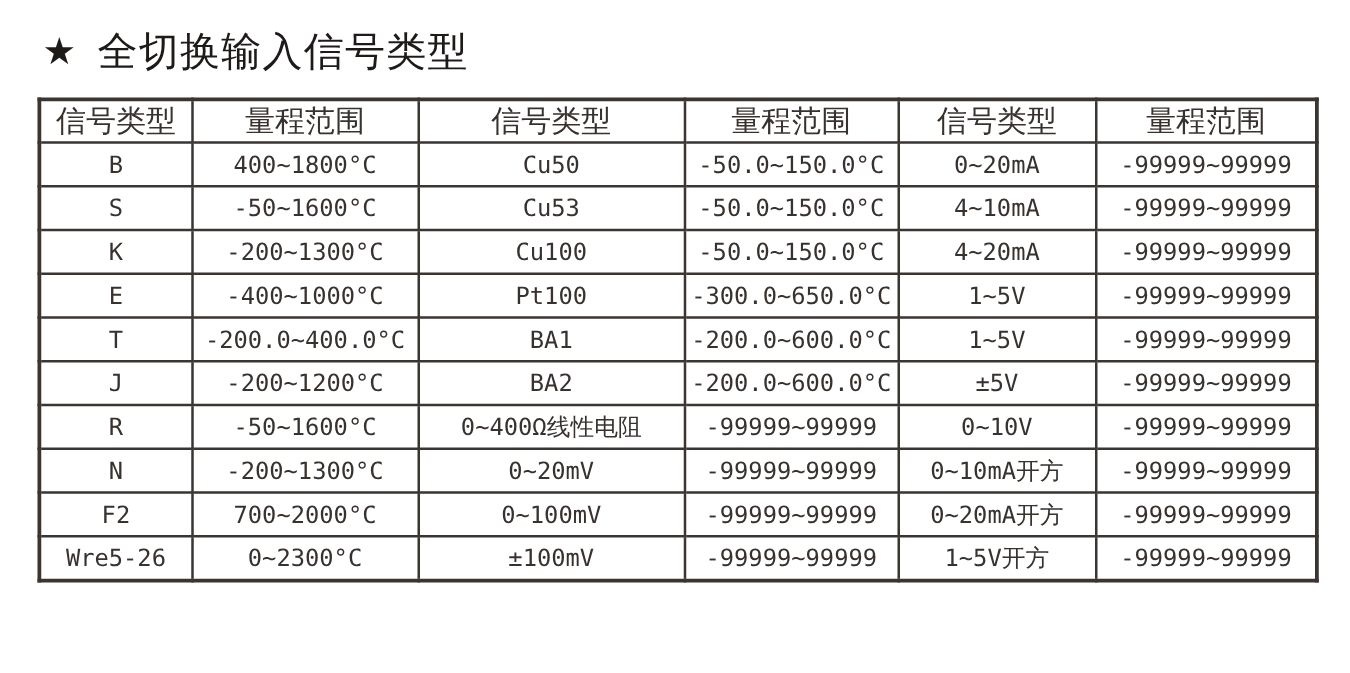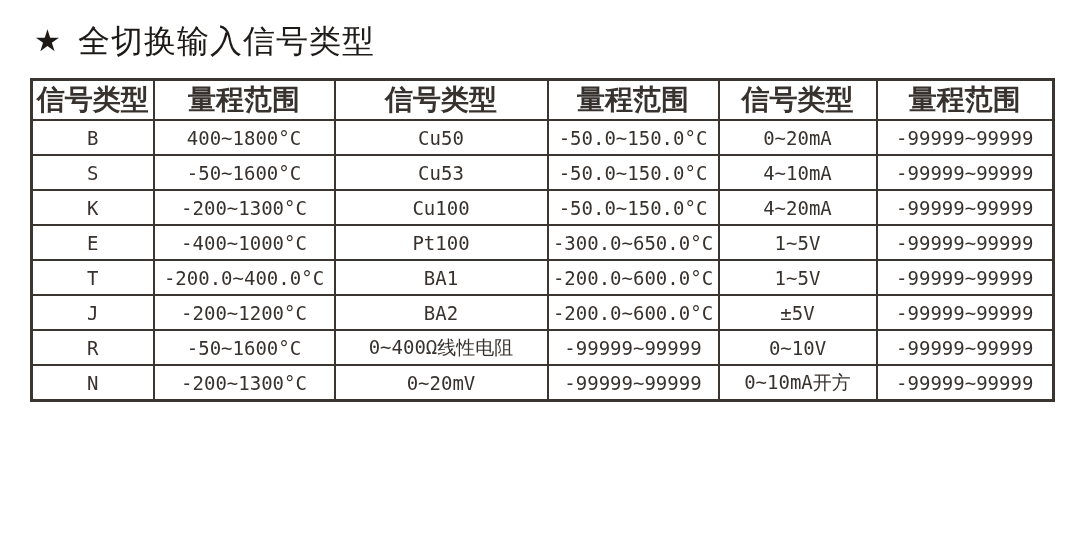--- a/index.html
+++ b/index.html
@@ -42,22 +42,22 @@
   .signal-table th, .signal-table td {
     border: 2px solid #3b3531;
     text-align: center;
     vertical-align: middle;
     padding: 0 2px;
     overflow: hidden;
     white-space: nowrap;
   }
   .signal-table th {
     height: 28px;
-    font-size: 28px;
-    font-weight: bold;
+    font-size: 24px;
+    font-weight: normal;
     font-family: "DejaVu Sans", sans-serif;
     color: #38322e;
   }
   .signal-table td {
     height: 33px;
     font-size: 19px;
     font-family: "DejaVu Sans Mono", "DejaVu Sans", monospace;
     color: #38322e;
   }
 </style>
@@ -145,14 +145,30 @@
         <td>-99999~99999</td>
       </tr>
       <tr>
         <td>N</td>
         <td>-200~1300°C</td>
         <td>0~20mV</td>
         <td>-99999~99999</td>
         <td>0~10mA开方</td>
         <td>-99999~99999</td>
       </tr>
+      <tr>
+        <td>F2</td>
+        <td>700~2000°C</td>
+        <td>0~100mV</td>
+        <td>-99999~99999</td>
+        <td>0~20mA开方</td>
+        <td>-99999~99999</td>
+      </tr>
+      <tr>
+        <td>Wre5-26</td>
+        <td>0~2300°C</td>
+        <td>±100mV</td>
+        <td>-99999~99999</td>
+        <td>1~5V开方</td>
+        <td>-99999~99999</td>
+      </tr>
     </tbody>
 </table>
 
 </body></html>

